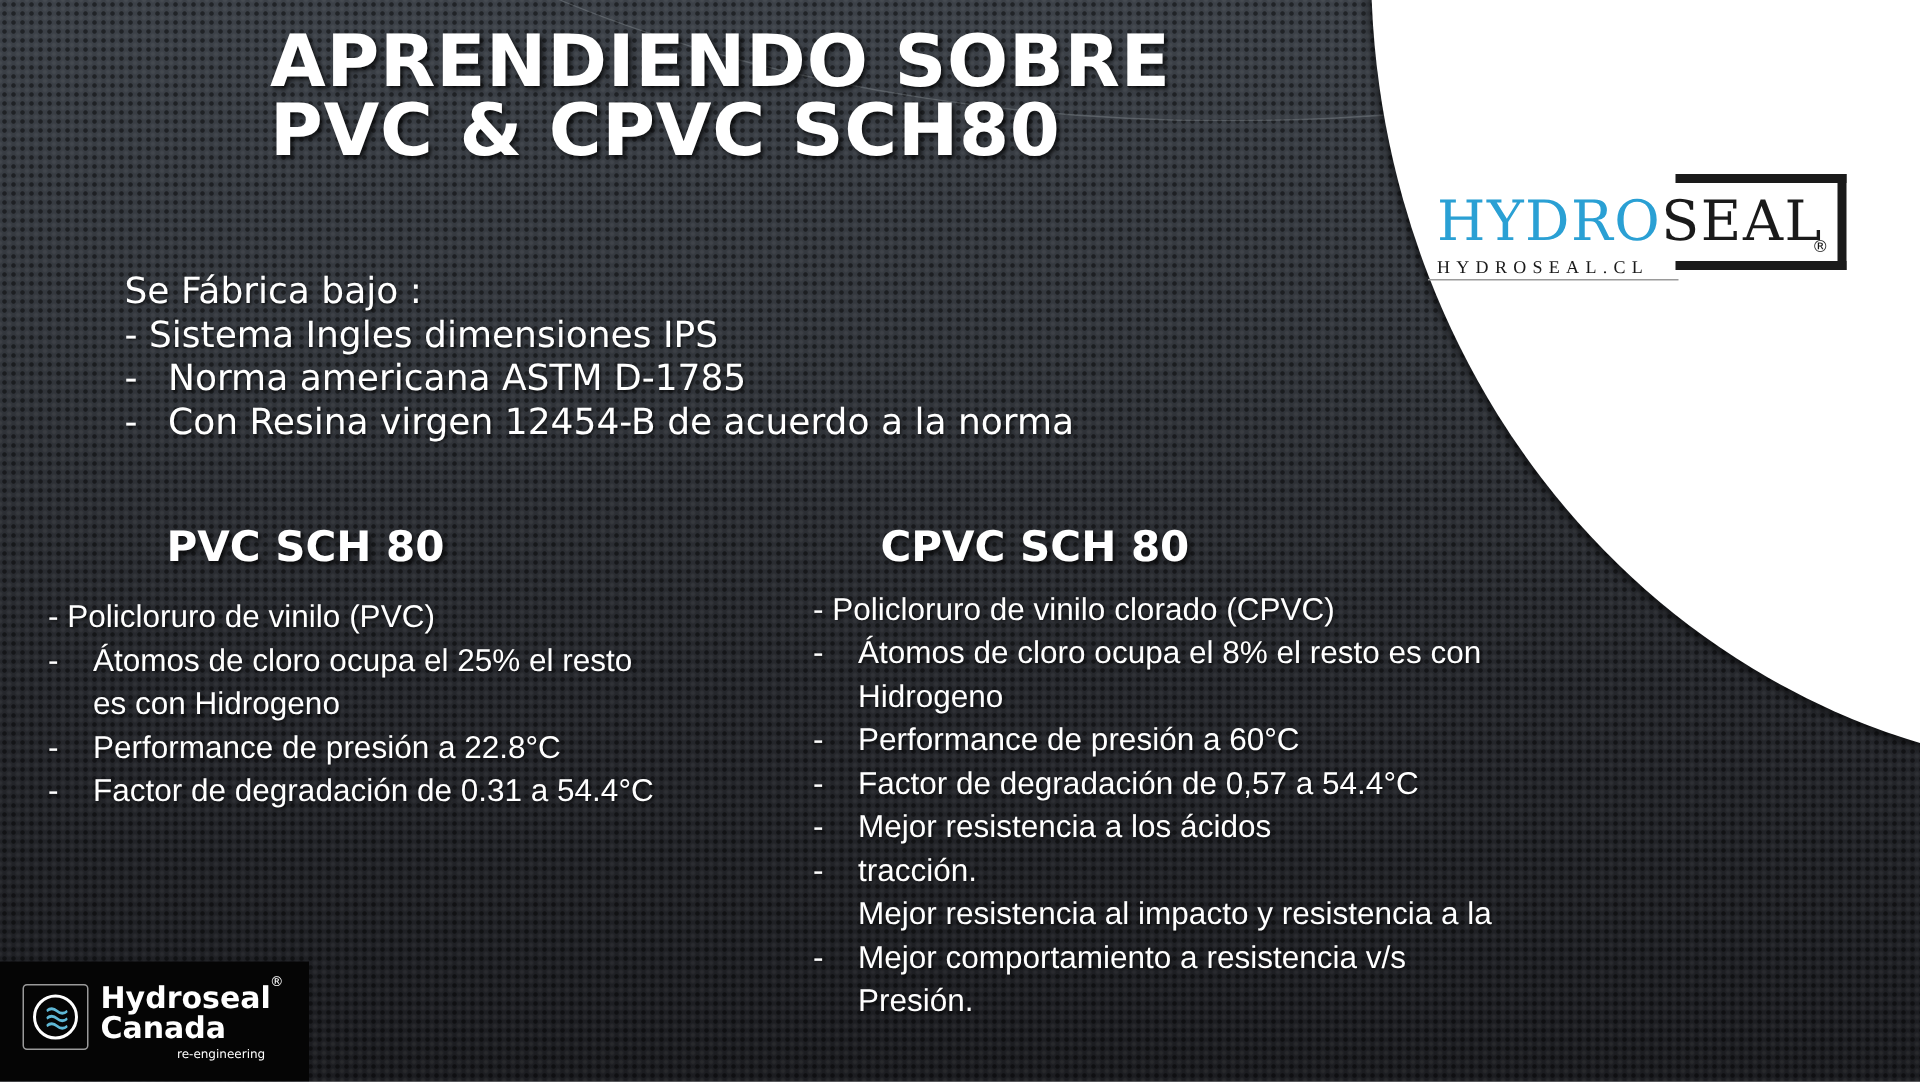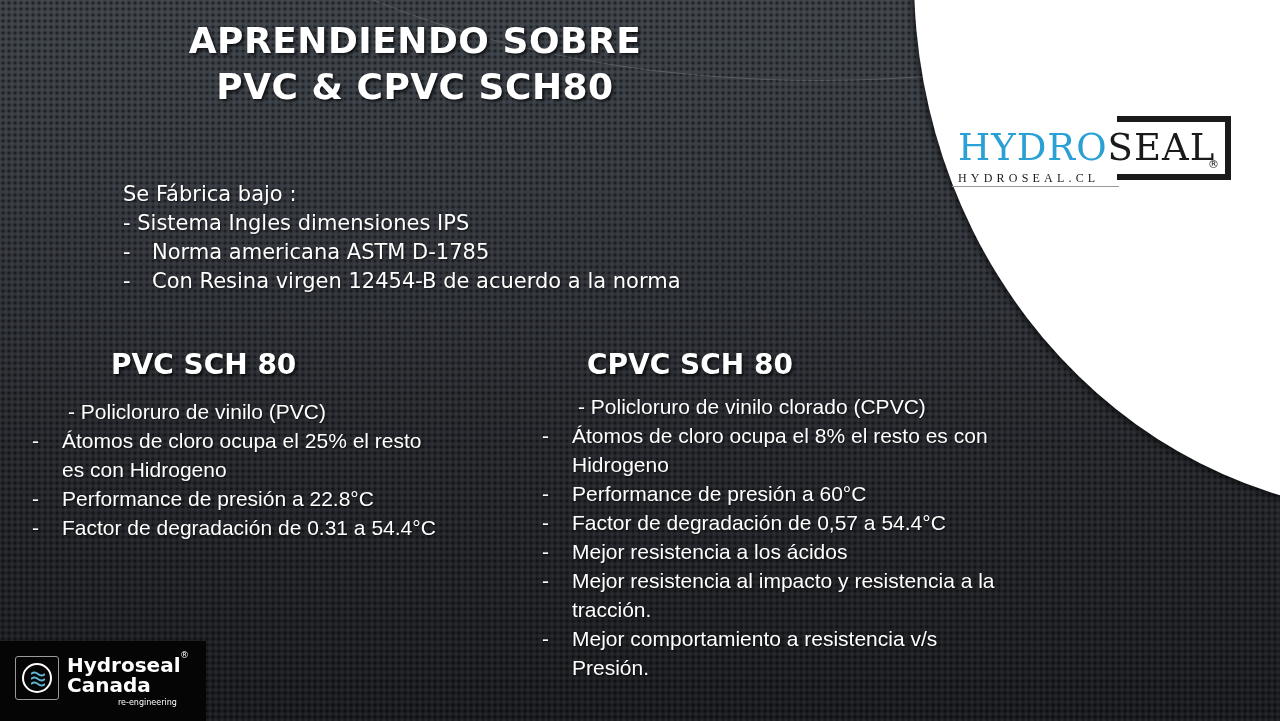--- a/index.html
+++ b/index.html
@@ -22,21 +22,21 @@
   }
   .white-shape {
     position: absolute; left: 914px; top: -560px; width: 1000px; height: 1075px;
     background: #ffffff; border-radius: 50%;
     box-shadow: -2px 2px 6px rgba(0,0,0,0.6);
   }
   .title {
     position: absolute; left: 180px; top: 18px; width: 470px;
     text-align: center; color: #ffffff;
     font-family: "DejaVu Sans", sans-serif; font-weight: bold;
-    font-size: 36px; line-height: 46px; letter-spacing: 0.5px;
+    font-size: 48px; line-height: 46px; letter-spacing: 0.5px;
     text-shadow: 2px 2px 3px rgba(0,0,0,0.7);
   }
   .title div { white-space: nowrap; }
 
   
   .hs-logo { position: absolute; left: 950px; top: 114px; width: 295px; height: 76px; }
   .hs-frame {
     position: absolute; left: 167px; top: 2px; width: 114px; height: 64px;
     border: 6px solid #1a1a1a; border-left: none; box-sizing: border-box;
   }
@@ -55,38 +55,37 @@
     position: absolute; left: 8px; top: 57px; font-family: Liberation Serif, serif;
     font-size: 12px; letter-spacing: 4.2px; color: #1a1a1a; white-space: nowrap;
   }
   .hs-underline {
     position: absolute; left: 2px; top: 72px; width: 167px; height: 1px; background: #9a9a9a;
   }
 
   
   .intro {
     position: absolute; left: 83px; top: 180px; color: #ffffff;
-    font-family: "DejaVu Sans", sans-serif; font-size: 21px; line-height: 29px;
+    font-family: "DejaVu Sans", sans-serif; font-size: 24px; line-height: 29px;
     text-shadow: 1px 1px 2px rgba(0,0,0,0.6);
-    margin-left: 40px;
   }
   .intro .row { white-space: nowrap; }
   .intro .dash { display: inline-block; width: 29px; }
   .intro .indent { padding-left: 29px; }
 
   .col-head {
     position: absolute; color: #ffffff; font-family: "DejaVu Sans", sans-serif;
     font-weight: bold; font-size: 28px; line-height: 30px;
     text-shadow: 2px 2px 3px rgba(0,0,0,0.7); white-space: nowrap;
   }
   .list {
     position: absolute; color: #ffffff; font-family: "Liberation Sans", sans-serif;
     font-size: 21px; line-height: 29px; text-shadow: 1px 1px 2px rgba(0,0,0,0.6);
   }
-  .list .row { white-space: nowrap; margin-left: 36px; }
+  .list .row { white-space: nowrap; }
   .list .item { display: flex; }
   .list .dash { width: 30px; flex: 0 0 30px; }
   .list .txt { white-space: nowrap; }
 
   
   .hc-logo {
     position: absolute; left: 0; top: 641px; width: 206px; height: 80px; background: #050505;
   }
   .hc-iconbox {
     position: absolute; left: 15px; top: 15px; width: 44px; height: 44px;
@@ -174,22 +173,22 @@
       <span class="dash">-</span>
       <div class="txt">Factor de degradación de 0,57 a 54.4°C</div>
     </div>
     <div class="item">
       <span class="dash">-</span>
       <div class="txt">Mejor resistencia a los ácidos</div>
     </div>
     <div class="item">
       <span class="dash">-</span>
       <div>
+          <div class="txt">tracción.</div>
           <div class="txt">Mejor resistencia al impacto y resistencia a la</div>
-          <div class="txt">tracción.</div>
         </div>
     </div>
     <div class="item">
       <span class="dash">-</span>
       <div>
           <div class="txt">Mejor comportamiento a resistencia v/s</div>
           <div class="txt">Presión.</div>
         </div>
     </div>
   </div>

